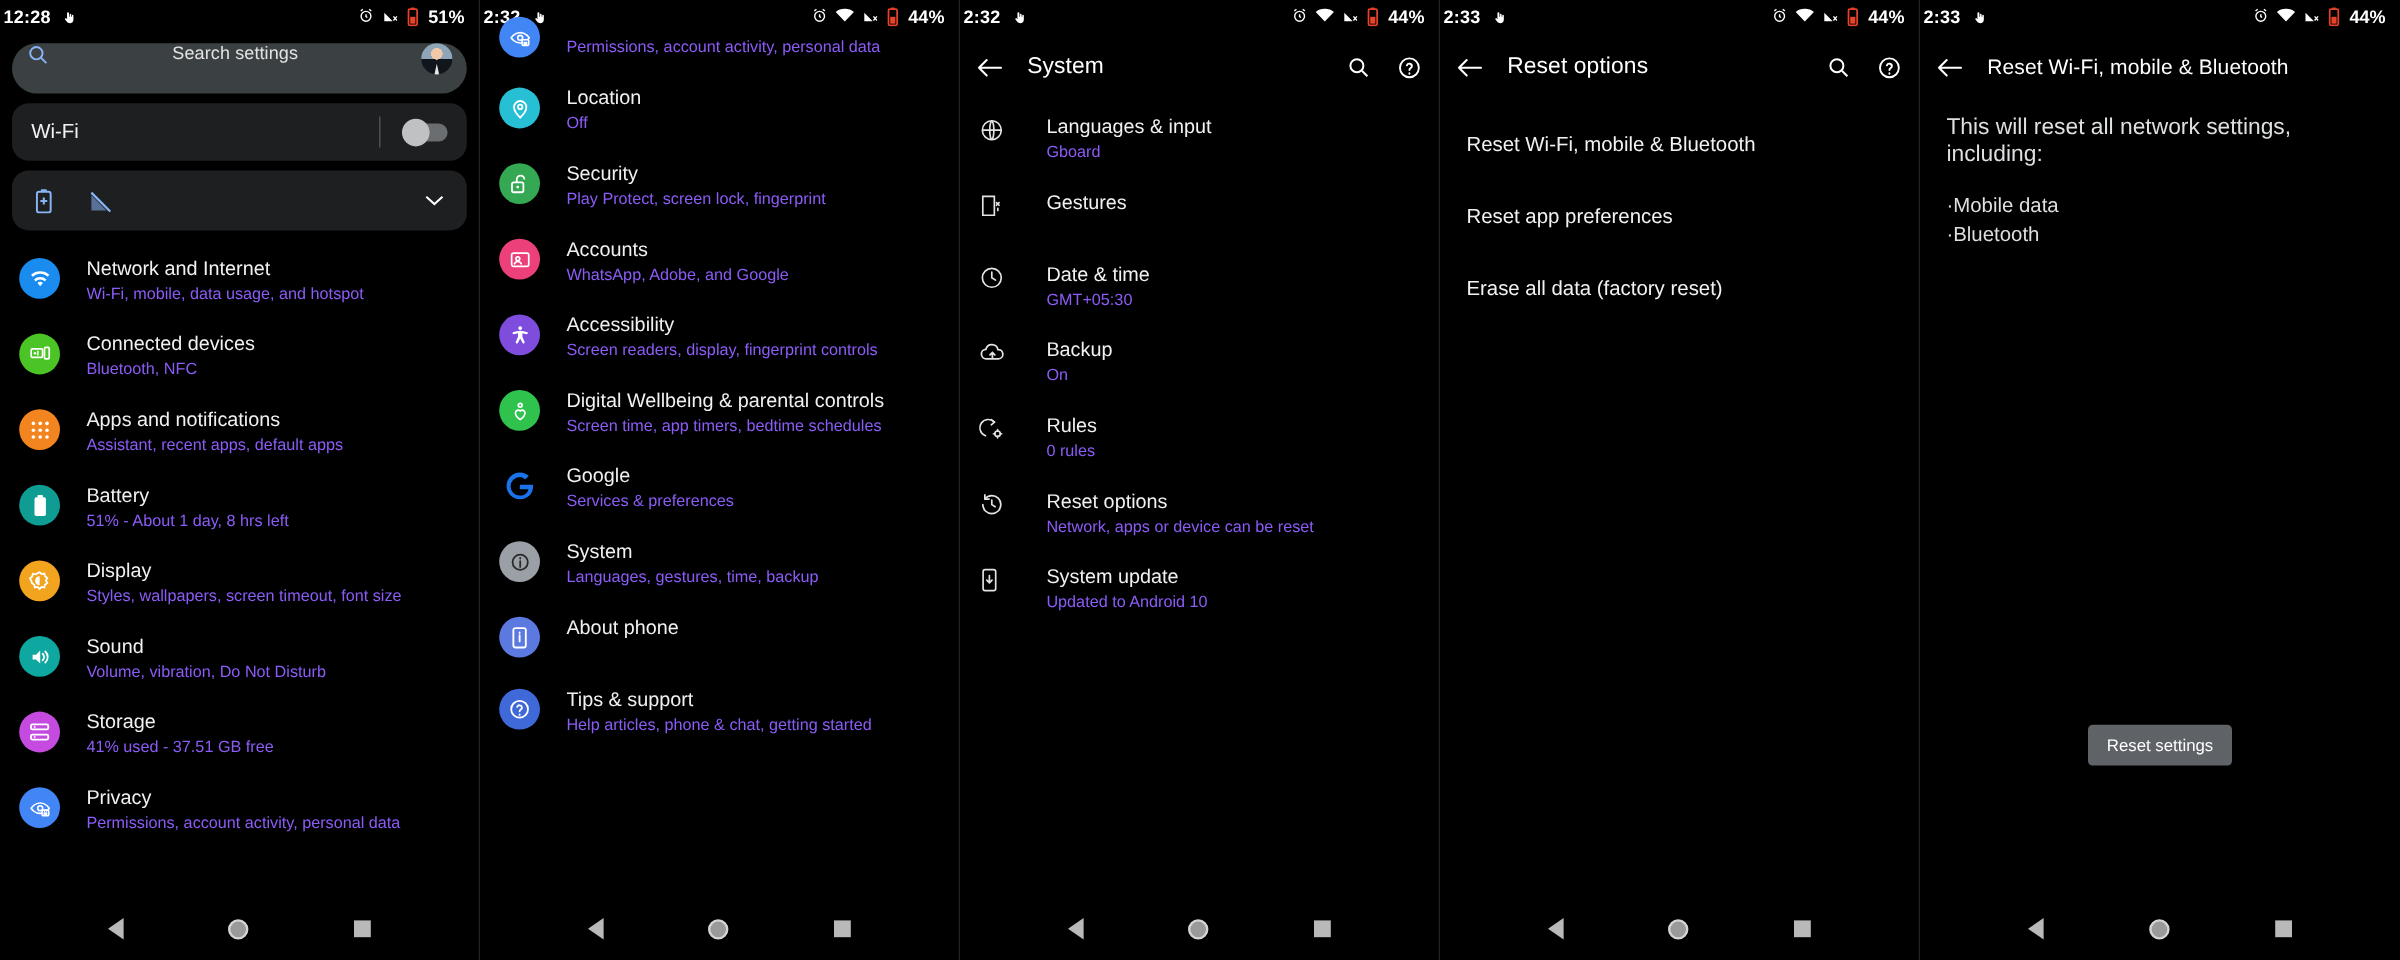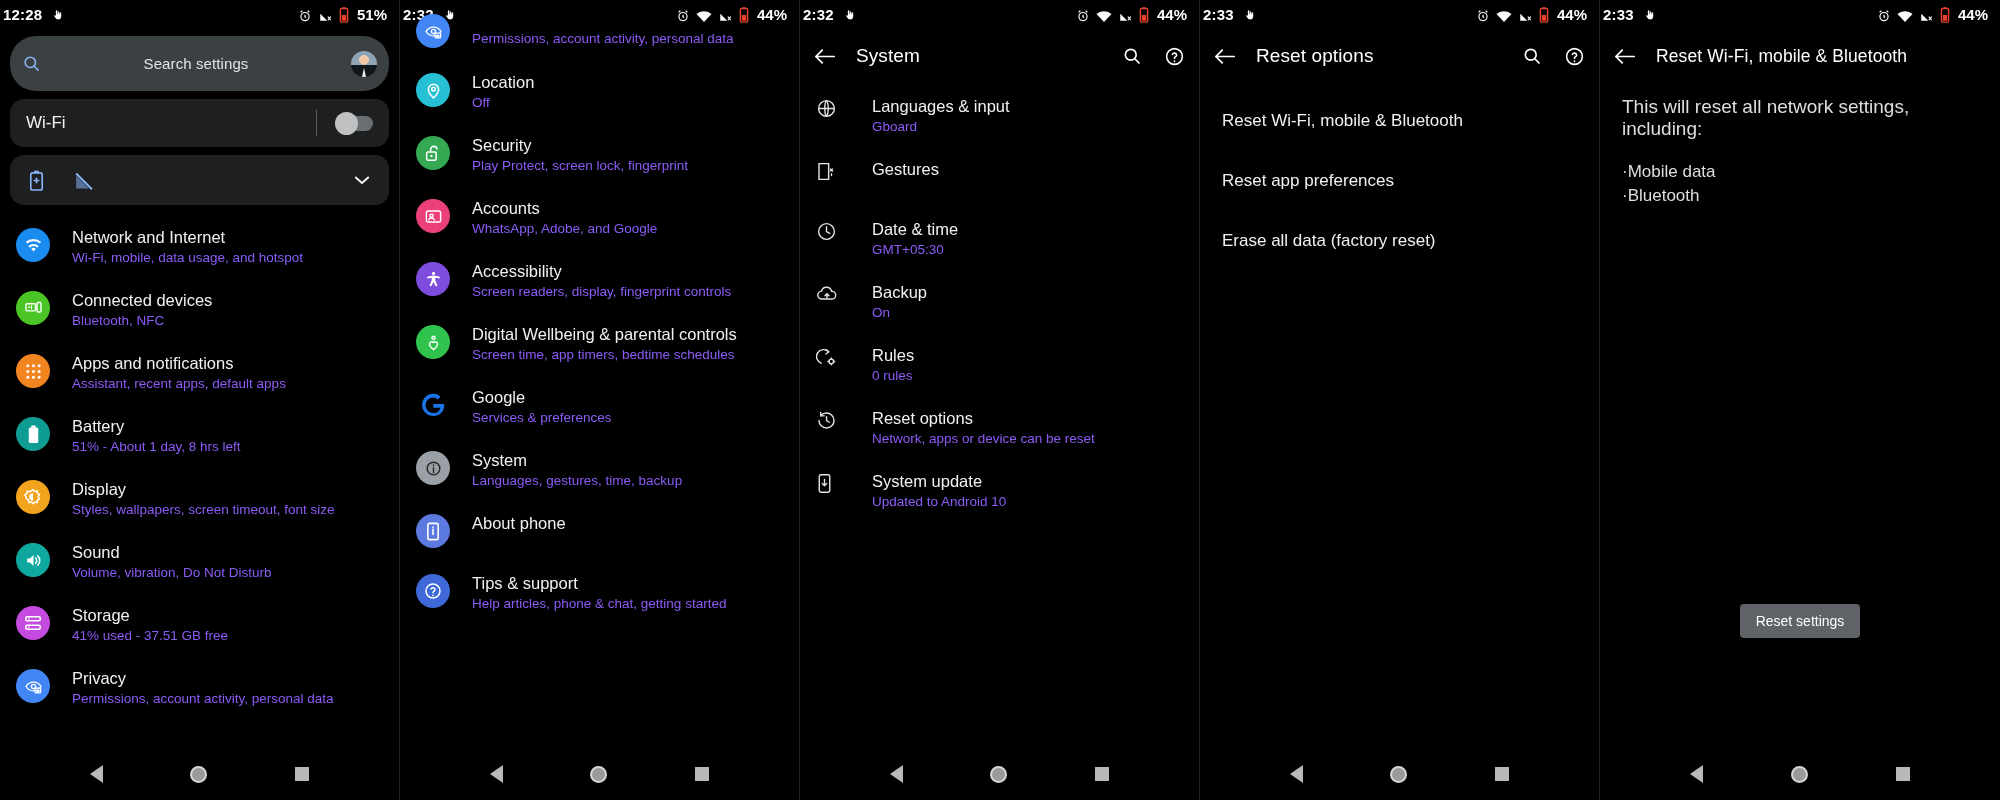--- a/index.html
+++ b/index.html
@@ -17,28 +17,28 @@
   .panel:last-child{ border-right:none; }
 
   
   .statusbar{
     height:28px; display:flex; align-items:center;
     padding:0 12px 0 3px; color:#fff;
   }
   .sb-time{ font-size:15px; font-weight:700; letter-spacing:.2px; }
   .sb-left-icons{ display:flex; align-items:center; gap:6px; margin-left:9px; }
   .sb-spacer{ flex:1; }
-  .sb-right{ display:flex; align-items:flex-end; gap:6px; }
+  .sb-right{ display:flex; align-items:flex-start; gap:6px; }
   .sb-pct{ font-size:15px; font-weight:700; margin-left:2px; }
   .ico{ display:inline-block; line-height:0; }
 
   
   .search-card{
-    margin:8px 10px 0 10px; height:55px; border-radius:26px;
-    background:#3b4043; display:flex; align-items:center; padding:0 12px;
+    margin:8px 10px 0 10px; height:42px; border-radius:26px;
+    background:#3b4043; display:flex; padding:0 12px;
   }
   .search-text{
     flex:1; text-align:center; color:#e3e3e3; font-size:15px;
     letter-spacing:.1px;
   }
   .avatar{
     width:26px; height:26px; border-radius:50%;
     background:
       radial-gradient(circle at 50% 34%, #f0c9a8 0 22%, transparent 23%),
       linear-gradient(#8fa6b8 0 52%, #10161c 52% 100%),

